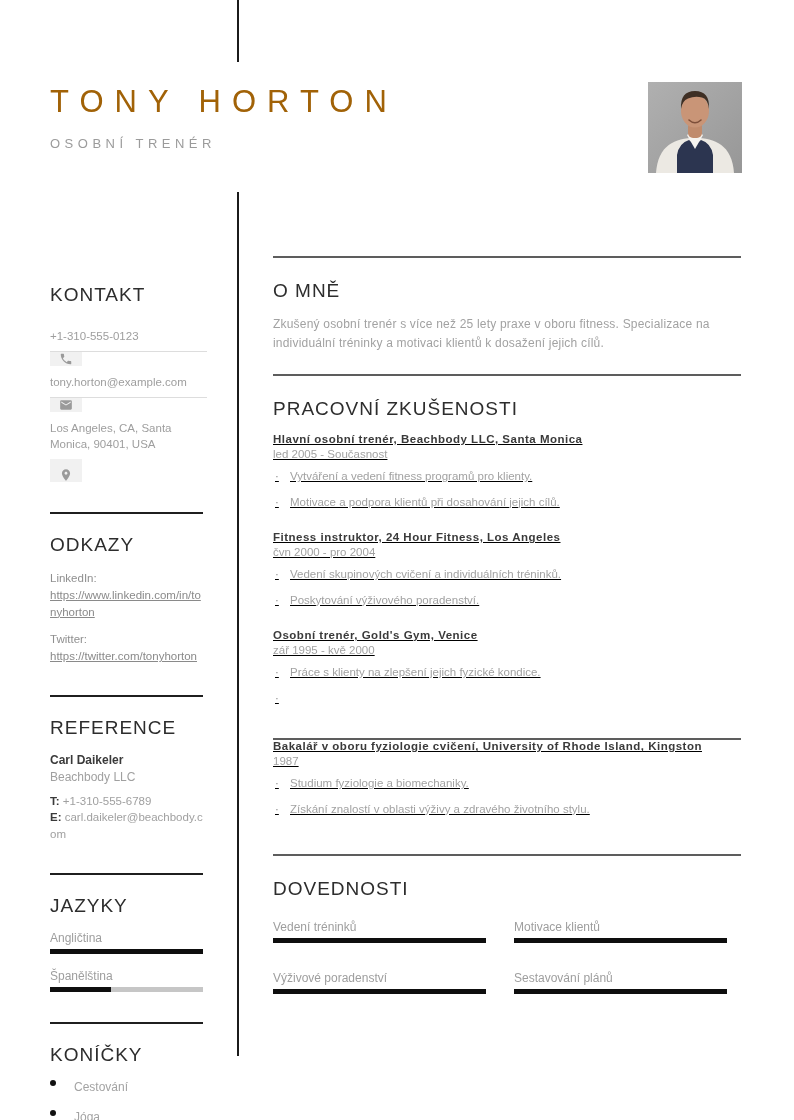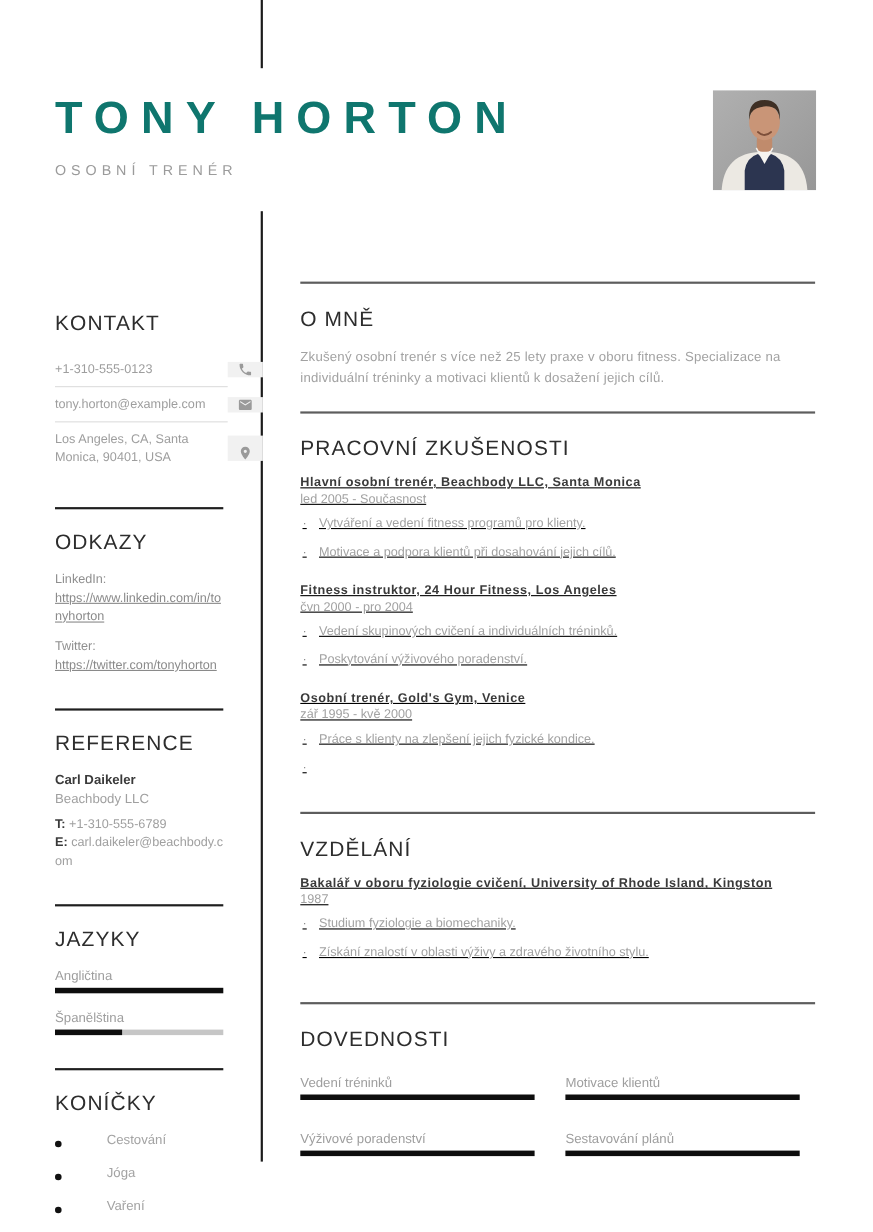--- a/index.html
+++ b/index.html
@@ -8,53 +8,53 @@
     position:relative; width:794px; height:1120px; margin:0 auto;
     background:#ffffff; overflow:hidden;
     font-family:"Liberation Sans", sans-serif;
   }
   
   .vline-top  { position:absolute; left:237px; top:0;    width:2px; height:62px;  background:#1b1b1b; }
   .vline-main { position:absolute; left:237px; top:192px; width:2px; height:864px; background:#1b1b1b; }
 
   
   .header { position:absolute; left:50px; top:84px; }
-  .name { font-size:41px; font-weight:700; letter-spacing:11px; color:#0f766e; white-space:nowrap; }
+  .name { font-size:31px; font-weight:400; letter-spacing:11px; color:#a16207; white-space:nowrap; }
   .subtitle { margin-top:16px; font-size:13px; letter-spacing:4.5px; color:#9b9b9b; }
 
   .photo { position:absolute; left:648px; top:82px; width:94px; height:91px; }
   .photo svg { display:block; width:94px; height:91px; }
 
   
   .sidebar { position:absolute; left:50px; top:284px; width:190px; }
   .s-heading { font-size:19px; letter-spacing:1px; color:#2d2d2d; margin-bottom:14px; width:153px; }
   .s-divider { width:153px; height:2px; background:#1f1f1f; margin:30px 0 20px 0; }
 
-  .contact-row { display:flex; width:189px; align-items:center; }
+  .contact-row { display:flex; width:189px; align-items:flex-start;flex-direction:column; }
   .c-text { width:157px; padding:8px 2px 7px 0; font-size:11.5px; color:#9e9e9e; line-height:1.4; }
   .c-border { border-bottom:1px solid #ddd; }
   .c-icon { width:32px; background:#f1f1f1; display:flex; align-items:center; justify-content:center; }
   .c-icon.top { align-items:flex-start; padding-top:9px; }
   .c-icon svg { width:14px; height:14px; fill:#9a9a9a; }
 
   .link-block { width:153px; margin-bottom:11px; font-size:11.5px; line-height:1.45; }
   .link-label { color:#8f8f8f; }
   .link-url { color:#8a8a8a; text-decoration:underline; word-break:break-all; display:block; }
 
   .ref-name { font-size:12px; font-weight:bold; color:#3a3a3a; width:153px; }
   .ref-company { font-size:12px; color:#a0a0a0; margin-top:3px; margin-bottom:9px; }
   .ref-line { font-size:11.5px; color:#a0a0a0; width:153px; line-height:1.45; word-break:break-all; }
   .ref-line b { color:#3a3a3a; }
 
   .lang-item { width:153px; margin-bottom:15px; }
   .lang-name { font-size:12px; color:#9e9e9e; margin-bottom:4px; }
   .bar-track { width:100%; height:5px; background:#c6c6c6; position:relative; }
   .bar-fill { height:5px; background:#0e0e0e; }
 
-  .hobby-item { display:flex; align-items:flex-end; width:153px; margin-bottom:16px;gap:23px; }
+  .hobby-item { display:flex; align-items:flex-start; width:153px; margin-bottom:16px; }
   .hobby-dot { width:6px; height:6px; border-radius:50%; background:#111; margin-right:18px; flex:none; }
   .hobby-label { font-size:12px; color:#a3a3a3; }
 
   
   .main { position:absolute; left:273px; top:256px; width:468px; }
   .m-divider { width:100%; height:2px; background:#5d5d5d; }
   .m-heading { font-size:19px; letter-spacing:1px; color:#2d2d2d; margin:22px 0 13px 0; }
   .m-section { padding-bottom:22px; }
   .about-text { font-size:12px; color:#a2a2a2; line-height:1.55; letter-spacing:.2px; }
 
@@ -234,21 +234,20 @@
           <span>Práce s klienty na zlepšení jejich fyzické kondice.</span>
         </div>
         <div class="bullet">
           <span class="bullet-marker">·</span>
         </div>
       </div>
     </div>
 
     <div class="m-divider"></div>
     <div class="m-section">
-      <div class="m-heading">VZDĚLÁNÍ</div>
       <div class="job" style="margin-bottom:15px;">
         <div class="job-title">Bakalář v oboru fyziologie cvičení, University of Rhode Island, Kingston</div>
         <div class="job-dates">1987</div>
         <div class="bullet">
           <span class="bullet-marker">·</span>
           <span>Studium fyziologie a biomechaniky.</span>
         </div>
         <div class="bullet">
           <span class="bullet-marker">·</span>
           <span>Získání znalostí v oblasti výživy a zdravého životního stylu.</span>

